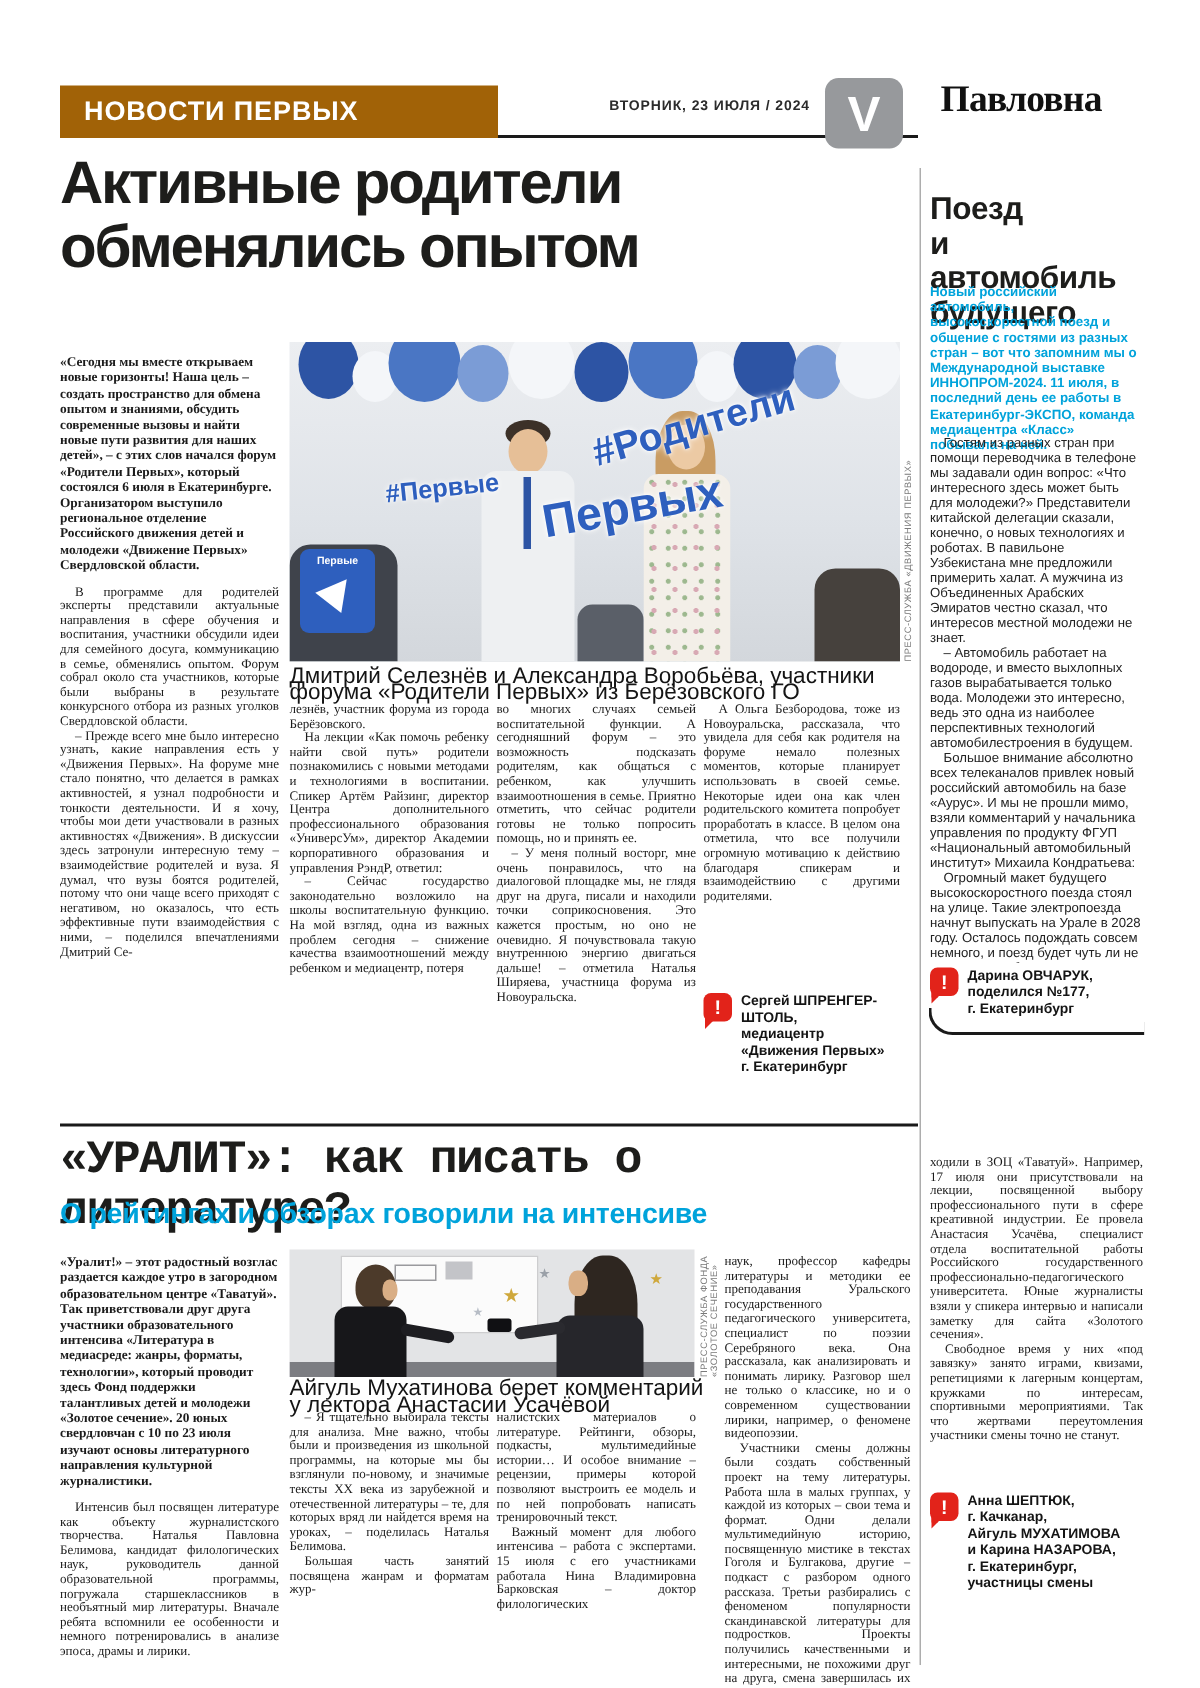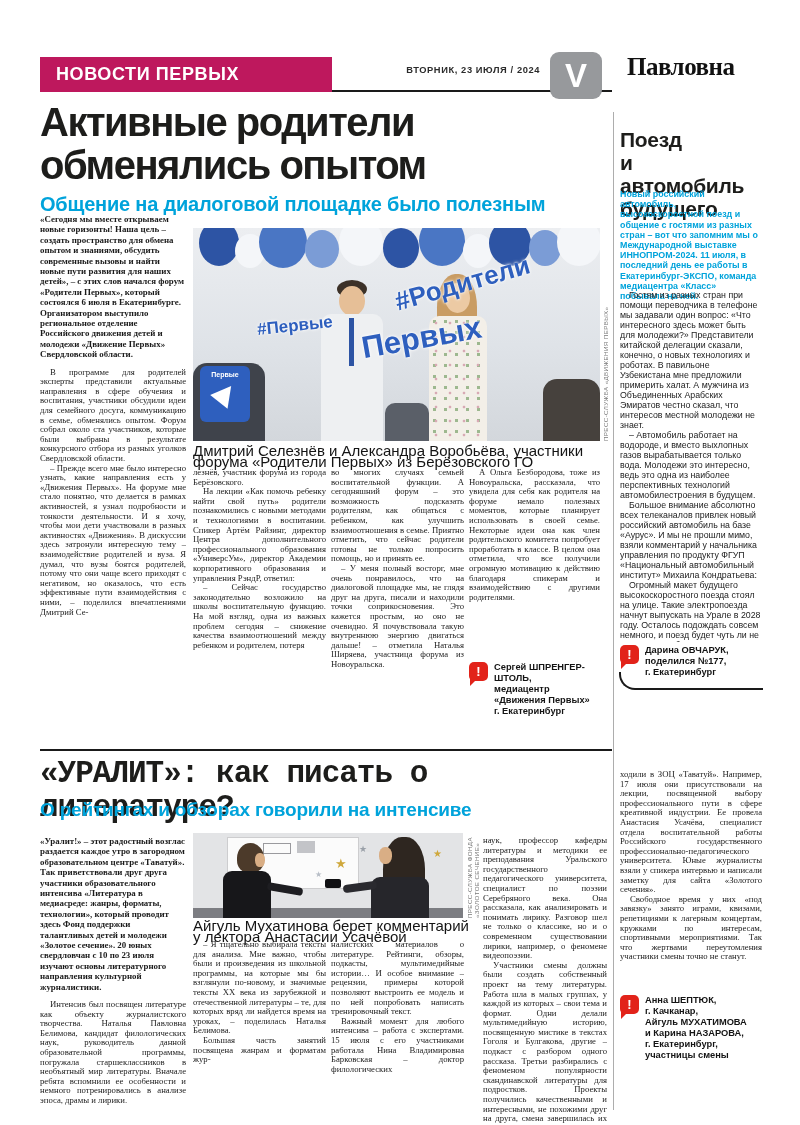--- a/index.html
+++ b/index.html
@@ -1,21 +1,21 @@
 <!DOCTYPE html>
 <html lang="ru"><head>
 <meta charset="utf-8">
 <style>
   html,body{margin:0;padding:0;background:#ffffff;}
   #page{position:relative;width:800px;height:1125px;background:#fff;overflow:hidden;
         font-family:"Liberation Sans","DejaVu Sans",sans-serif;color:#1c1c1c;}
   .abs{position:absolute;}
 
   
-  .section-box{background:#be185d;color:#fff;font-weight:800;font-size:18px;line-height:35px;
+  .section-box{background:#a16207;color:#fff;font-weight:800;font-size:18px;line-height:35px;
                padding-left:16px;letter-spacing:0.6px;}
   .date{font-size:9.3px;font-weight:bold;letter-spacing:0.6px;color:#2b2b2b;text-align:right;}
   .rule-h{background:#1a1a1a;}
   .vtab{background:#97999c;border-radius:9px;color:#fff;font-weight:800;font-size:33px;
         display:flex;align-items:center;justify-content:center;}
   .masthead{font-family:"Liberation Serif","DejaVu Serif",serif;font-weight:900;font-size:25px;
             line-height:25px;letter-spacing:-0.5px;color:#111;}
   .masthead .site{font-family:"Liberation Sans",sans-serif;font-weight:normal;font-size:7.5px;
                   letter-spacing:0;color:#555;margin-left:3px;}
 
@@ -69,23 +69,22 @@
   <div class="abs date" style="left:330px;top:65px;width:210px;">ВТОРНИК, 23 ИЮЛЯ / 2024</div>
   <div class="abs vtab" style="left:550px;top:52px;width:52px;height:47px;">V</div>
   <div class="abs masthead" style="left:627px;top:54px;width:160px;">
     <div>Павловна</div>
   </div>
 
   <div class="abs vrule" style="left:613px;top:112px;width:1px;height:998px;"></div>
 
   <div class="abs headline1" style="left:40px;top:101px;width:575px;">Активные родители
 обменялись опытом</div>
-  <div class="abs subhead" style="left:40px;top:193px;width:575px;font-size:20px;">Общение на диалоговой площадке было полезным</div>
-
-  <div class="abs serifcol" style="left:40px;top:214px;width:146px;height:518px;">
+
+  <div class="abs serifcol" style="left:40px;top:236px;width:146px;height:518px;">
     <div class="lede">«Сегодня мы вместе открываем новые горизонты! Наша цель – создать пространство для обмена опытом и знаниями, обсудить современные вызовы и найти новые пути развития для наших детей», – с этих слов начался форум «Родители Первых», который состоялся 6 июля в Екатеринбурге. Организатором выступило региональное отделение Российского движения детей и молодежи «Движение Первых» Свердловской области.</div>
     <div>
         <p>В программе для родителей эксперты представили актуальные направления в сфере обучения и воспитания, участники обсудили идеи для семейного досуга, коммуникацию в семье, обменялись опытом. Форум собрал около ста участников, которые были выбраны в результате конкурсного отбора из разных уголков Свердловской области.</p>
         <p>– Прежде всего мне было интересно узнать, какие направления есть у «Движения Первых». На форуме мне стало понятно, что делается в рамках активностей, я узнал подробности и тонкости деятельности. И я хочу, чтобы мои дети участвовали в разных активностях «Движения». В дискуссии здесь затронули интересную тему – взаимодействие родителей и вуза. Я думал, что вузы боятся родителей, потому что они чаще всего приходят с негативом, но оказалось, что есть эффективные пути взаимодействия с ними, – поделился впечатлениями Дмитрий Се-</p>
       </div>
   </div>
 
   <div class="abs photo" style="left:193px;top:228px;width:407px;height:213px;background:linear-gradient(180deg,#eceef1 0%,#dfe3e8 55%,#d3d7dc 100%);">
     <div class="bl" style="left:6px;top:-8px;width:40px;height:46px;background:#2d54a4;"></div>
     <div class="bl" style="left:42px;top:6px;width:30px;height:34px;background:#f4f6f9;"></div>
@@ -120,21 +119,21 @@
       <div style="font-size:7px;color:#fff;font-weight:bold;margin-top:5px;">Первые</div>
       <div style="width:0;height:0;margin:6px auto 0;border-left:11px solid transparent;border-right:11px solid transparent;border-bottom:20px solid #ffffff;transform:rotate(38deg);"></div>
     </div>
   </div>
   <div class="abs vcred" style="left:602px;top:228px;height:213px;">ПРЕСС-СЛУЖБА «ДВИЖЕНИЯ ПЕРВЫХ»</div>
   <div class="abs caption" style="left:193px;top:446px;width:410px;">Дмитрий Селезнёв и Александра Воробьёва, участники форума «Родители Первых» из Берёзовского ГО</div>
 
   <div class="abs serifcol" style="left:193px;top:468px;width:133px;height:278px;">
       <p class="noind">лезнёв, участник форума из города Берёзовского.</p>
       <p>На лекции «Как помочь ребенку найти свой путь» родители познакомились с новыми методами и технологиями в воспитании. Спикер Артём Райзинг, директор Центра дополнительного профессионального образования «УниверсУм», директор Академии корпоративного образования и управления РэндР, ответил:</p>
-      <p>– Сейчас государство законодательно возложило на школы воспитательную функцию. На мой взгляд, одна из важных проблем сегодня – снижение качества взаимоотношений между ребенком и родителем, потеря</p>
+      <p>– Сейчас государство законодательно возложило на школы воспитательную функцию. На мой взгляд, одна из важных проблем сегодня – снижение качества взаимоотношений между ребенком и медиацентр, потеря</p>
     </div>
   <div class="abs serifcol" style="left:331px;top:468px;width:133px;height:278px;">
       <p class="noind">во многих случаях семьей воспитательной функции. А сегодняшний форум – это возможность подсказать родителям, как общаться с ребенком, как улучшить взаимоотношения в семье. Приятно отметить, что сейчас родители готовы не только попросить помощь, но и принять ее.</p>
       <p>– У меня полный восторг, мне очень понравилось, что на диалоговой площадке мы, не глядя друг на друга, писали и находили точки соприкосновения. Это кажется простым, но оно не очевидно. Я почувствовала такую внутреннюю энергию двигаться дальше! – отметила Наталья Ширяева, участница форума из Новоуральска.</p>
     </div>
   <div class="abs serifcol" style="left:469px;top:468px;width:131px;height:190px;">
       <p>А Ольга Безбородова, тоже из Новоуральска, рассказала, что увидела для себя как родителя на форуме немало полезных моментов, которые планирует использовать в своей семье. Некоторые идеи она как член родительского комитета попробует проработать в классе. В целом она отметила, что все получили огромную мотивацию к действию благодаря спикерам и взаимодействию с другими родителями.</p>
     </div>
 
   <div class="abs byl" style="left:469px;top:662px;width:131px;">

